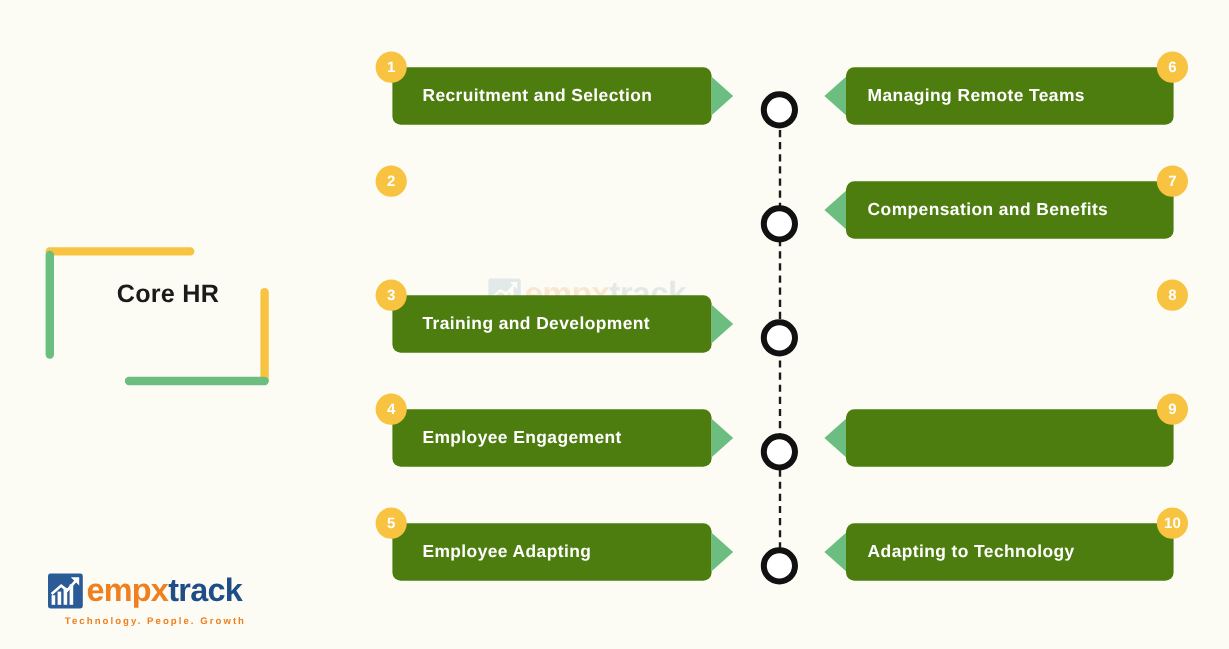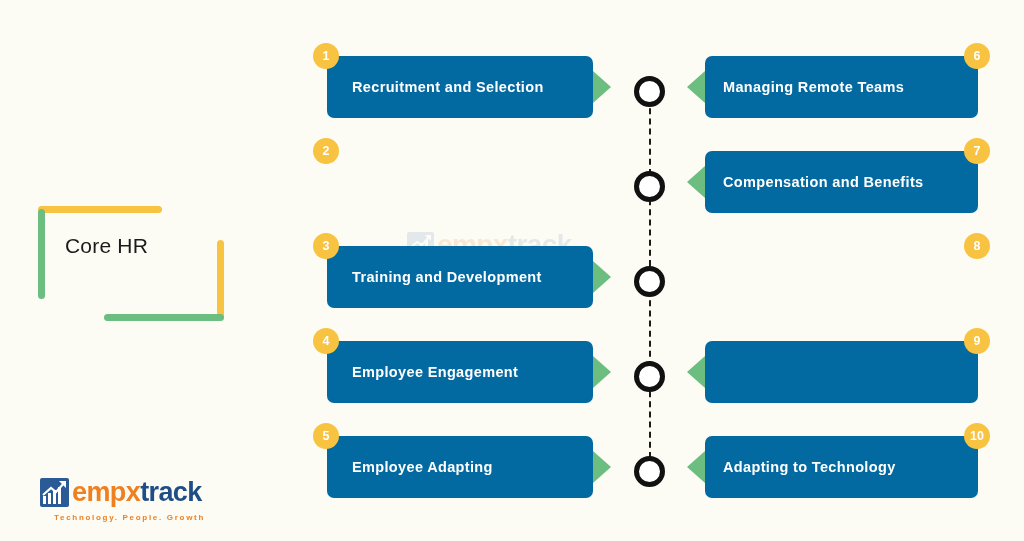--- a/index.html
+++ b/index.html
@@ -65,24 +65,25 @@
     height: 7px;
     background: #6cbd80;
     border-radius: 4px;
   }
   .title-text {
     position: absolute;
     left: 27px;
     top: 26px;
     width: 150px;
     font-size: 21px;
-    font-weight: normal;
+    font-weight: bold;
     color: #1b1b1b;
     line-height: 1.38;
     letter-spacing: 0.2px;
+    text-align: center;
   }
 
   
   .logo {
     position: absolute;
     left: 40px;
     top: 476px;
     width: 175px;
     height: 52px;
   }
@@ -162,22 +163,22 @@
   .row {
     position: absolute;
     left: 0;
     width: 1024px;
     height: 62px;
   }
 
   .bar {
     position: absolute;
     top: 0;
-    height: 62px;
-    background: #0369a1;
+    height: 48px;
+    background: #4d7c0f;
     border-radius: 7px;
   }
   .bar-left  { left: 327px; width: 266px; }
   .bar-right { left: 705px; width: 273px; text-decoration: underline; }
 
   
   .tip {
     position: absolute;
     top: 50%;
     width: 0; height: 0;

